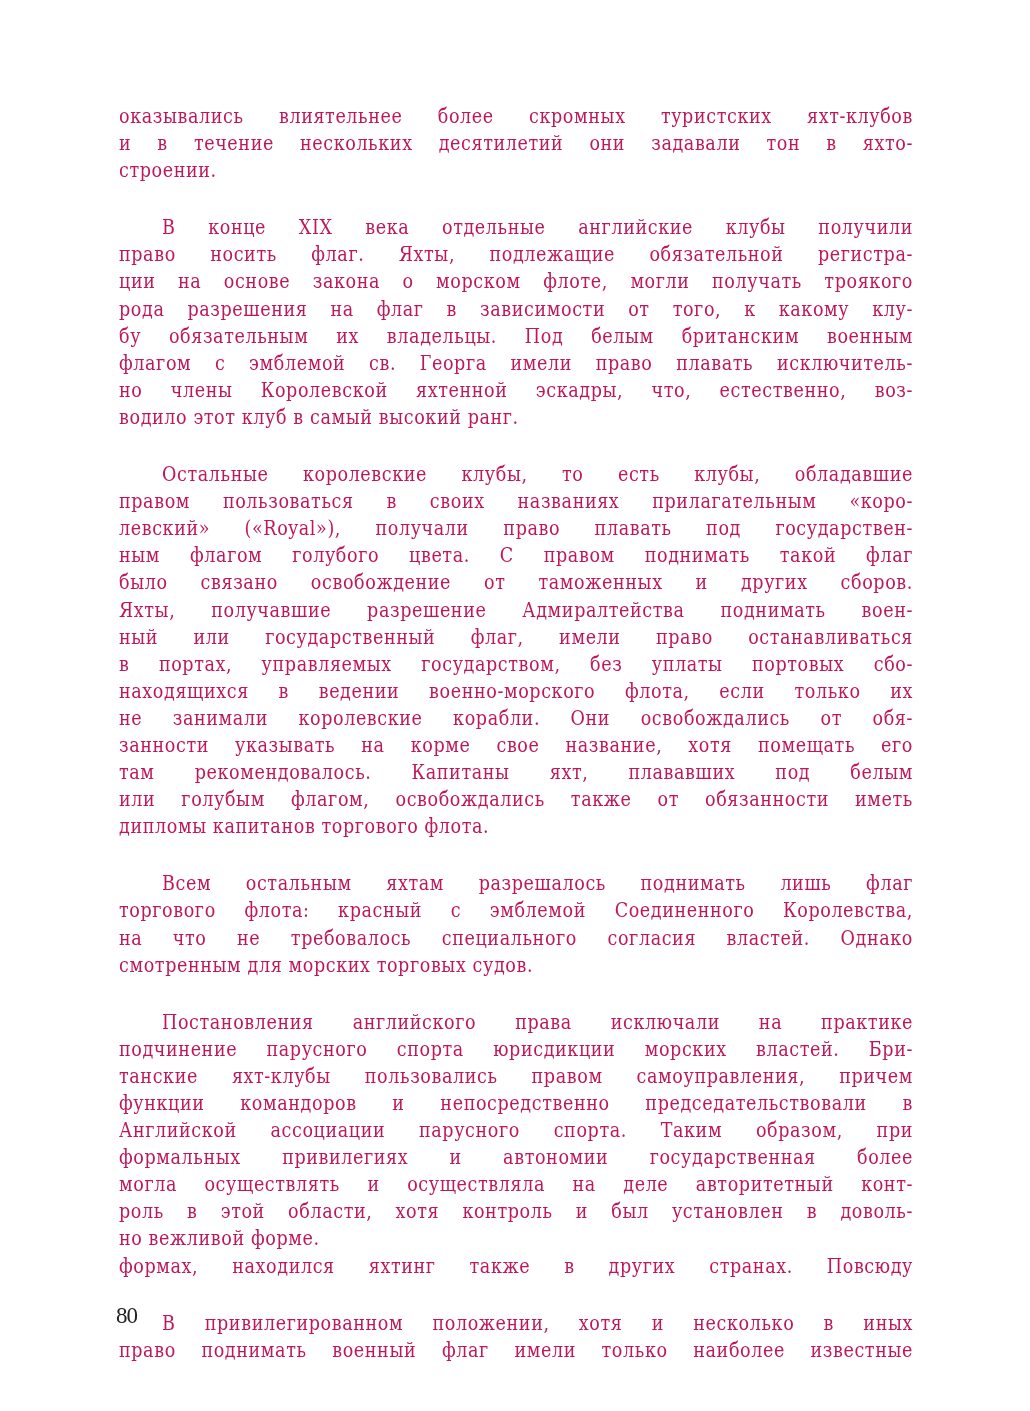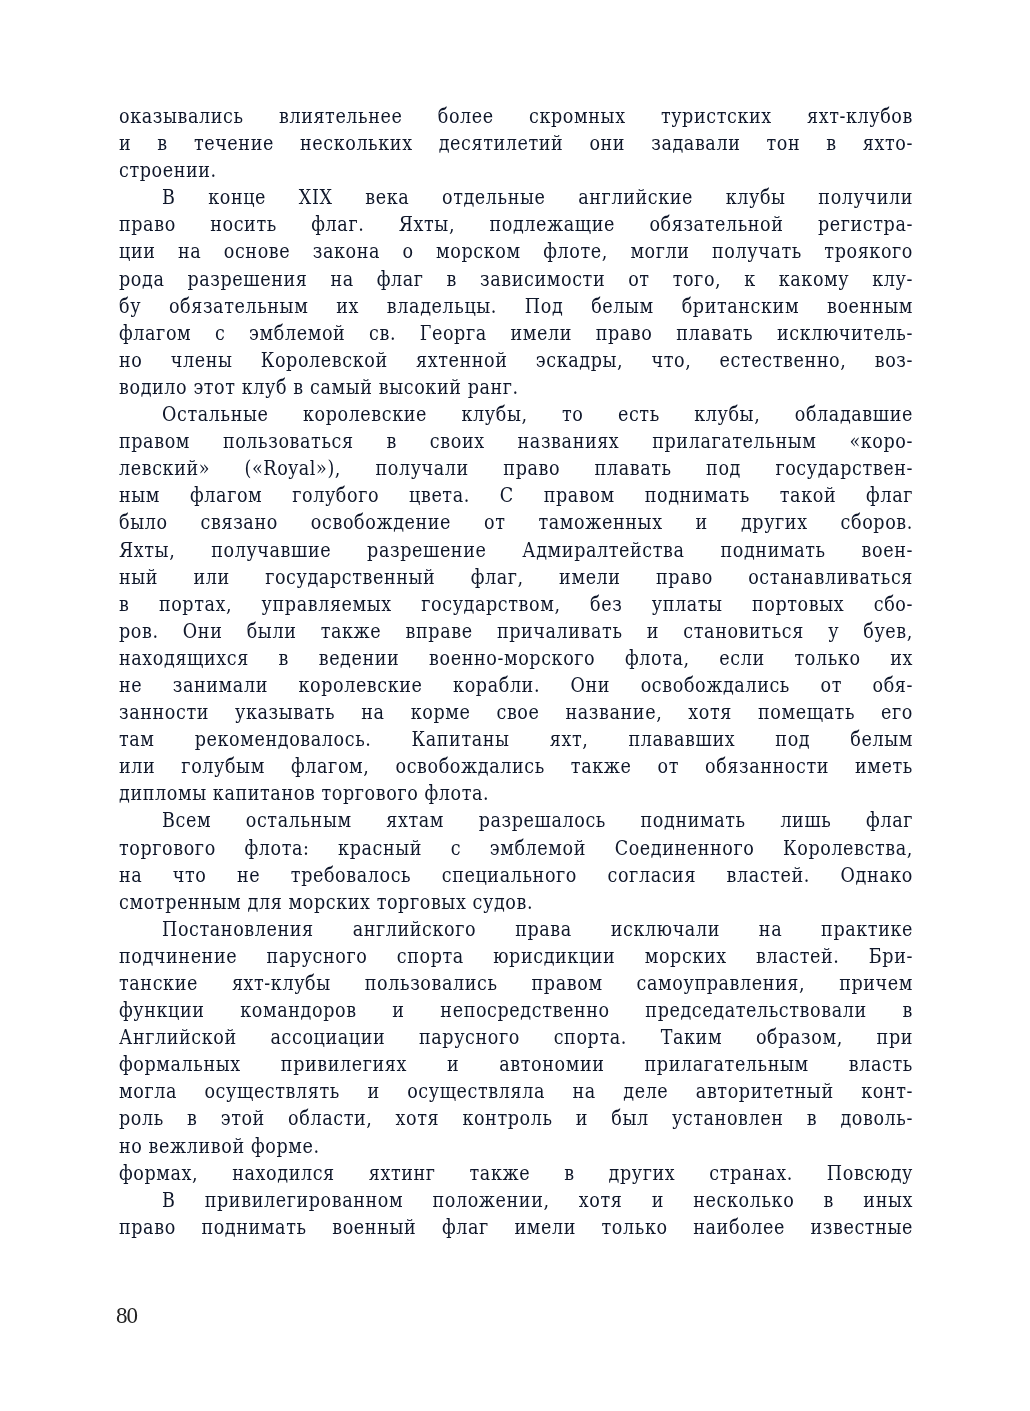--- a/index.html
+++ b/index.html
@@ -6,34 +6,34 @@
   body { width: 1030px; height: 1411px; position: relative; overflow: hidden; }
   .page { position: absolute; left: 0; top: 0; width: 1030px; height: 1411px; background: #ffffff; }
   .text-column {
     position: absolute;
     left: 119px;
     top: 103px;
     width: 794px;
     font-family: "DejaVu Serif", "Liberation Serif", serif;
     font-size: 19.5px;
     line-height: 27.1px;
-    color: #0f172a;
+    color: #be185d;
     letter-spacing: 0.6px;
     font-stretch: condensed;
   }
   .line {
     display: block;
     height: 27.1px;
     white-space: nowrap;
     text-align: justify;
     text-align-last: justify;
     overflow: visible;
   }
   .line.last { text-align-last: left; }
-  .line.indent { padding-left: 43px; }
+  .line.indent { padding-left: 43px; margin-top: 30px; }
   .page-number {
     position: absolute;
     left: 116px;
     top: 1303px;
     font-family: "Liberation Serif", "DejaVu Serif", serif;
     font-size: 23px;
     color: #222222;
     letter-spacing: -1px;
   }
 </style>
@@ -59,41 +59,40 @@
       </div>
       <div class="paragraph">
         <span class="line indent">Остальные королевские клубы, то есть клубы, обладавшие</span>
         <span class="line">правом пользоваться в своих названиях прилагательным «коро-</span>
         <span class="line">левский» («Royal»), получали право плавать под государствен-</span>
         <span class="line">ным флагом голубого цвета. С правом поднимать такой флаг</span>
         <span class="line">было связано освобождение от таможенных и других сборов.</span>
         <span class="line">Яхты, получавшие разрешение Адмиралтейства поднимать воен-</span>
         <span class="line">ный или государственный флаг, имели право останавливаться</span>
         <span class="line">в портах, управляемых государством, без уплаты портовых сбо-</span>
-        <span class="line">ров. Они были также вправе причаливать и становиться у буев,</span>
         <span class="line">находящихся в ведении военно-морского флота, если только их</span>
         <span class="line">не занимали королевские корабли. Они освобождались от обя-</span>
         <span class="line">занности указывать на корме свое название, хотя помещать его</span>
         <span class="line">там рекомендовалось. Капитаны яхт, плававших под белым</span>
         <span class="line">или голубым флагом, освобождались также от обязанности иметь</span>
         <span class="line last">дипломы капитанов торгового флота.</span>
       </div>
       <div class="paragraph">
         <span class="line indent">Всем остальным яхтам разрешалось поднимать лишь флаг</span>
         <span class="line">торгового флота: красный с эмблемой Соединенного Королевства,</span>
         <span class="line">на что не требовалось специального согласия властей. Однако</span>
         <span class="line last">смотренным для морских торговых судов.</span>
       </div>
       <div class="paragraph">
         <span class="line indent">Постановления английского права исключали на практике</span>
         <span class="line">подчинение парусного спорта юрисдикции морских властей. Бри-</span>
         <span class="line">танские яхт-клубы пользовались правом самоуправления, причем</span>
         <span class="line">функции командоров и непосредственно председательствовали в</span>
         <span class="line">Английской ассоциации парусного спорта. Таким образом, при</span>
-        <span class="line">формальных привилегиях и автономии прилагательным власть</span>
+        <span class="line">формальных привилегиях и автономии государственная более</span>
         <span class="line">могла осуществлять и осуществляла на деле авторитетный конт-</span>
         <span class="line">роль в этой области, хотя контроль и был установлен в доволь-</span>
         <span class="line last">но вежливой форме.</span>
       </div>
       <div class="paragraph">
         <span class="line">формах, находился яхтинг также в других странах. Повсюду</span>
         <span class="line indent">В привилегированном положении, хотя и несколько в иных</span>
         <span class="line">право поднимать военный флаг имели только наиболее известные</span>
       </div>
     </div>

